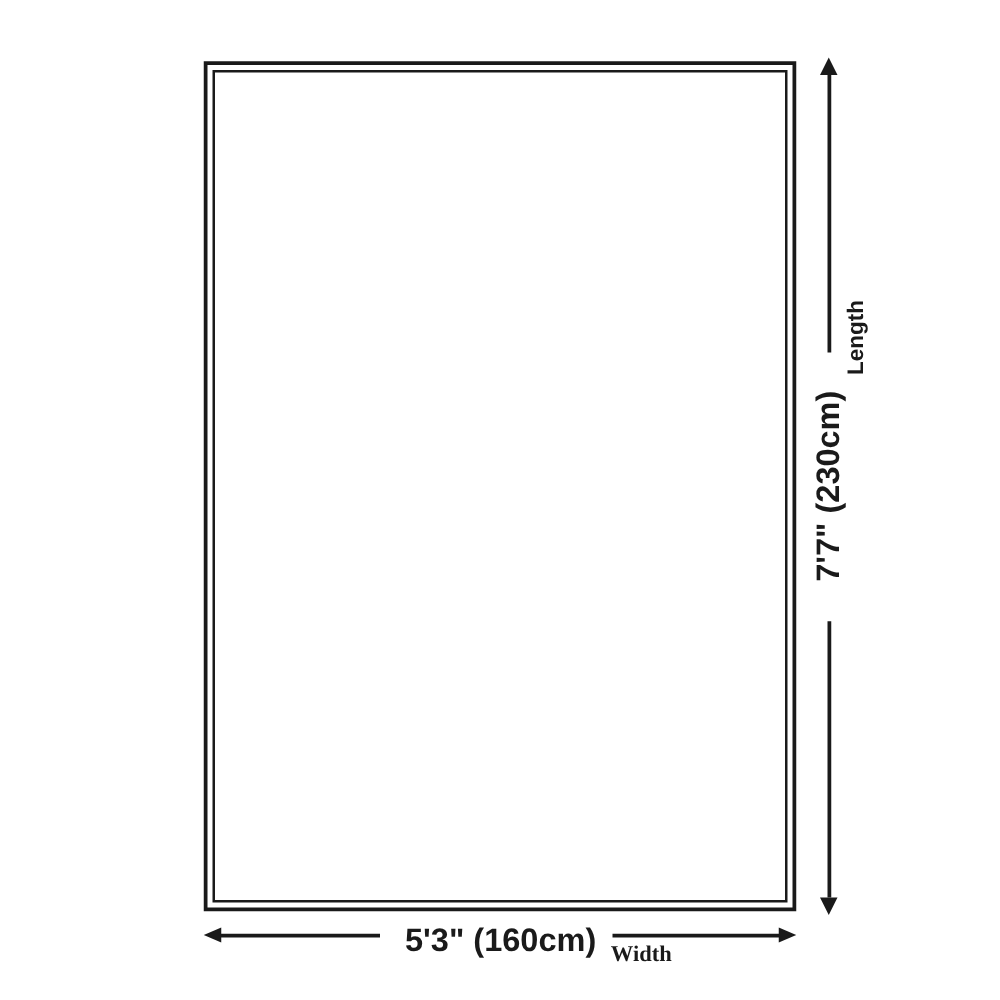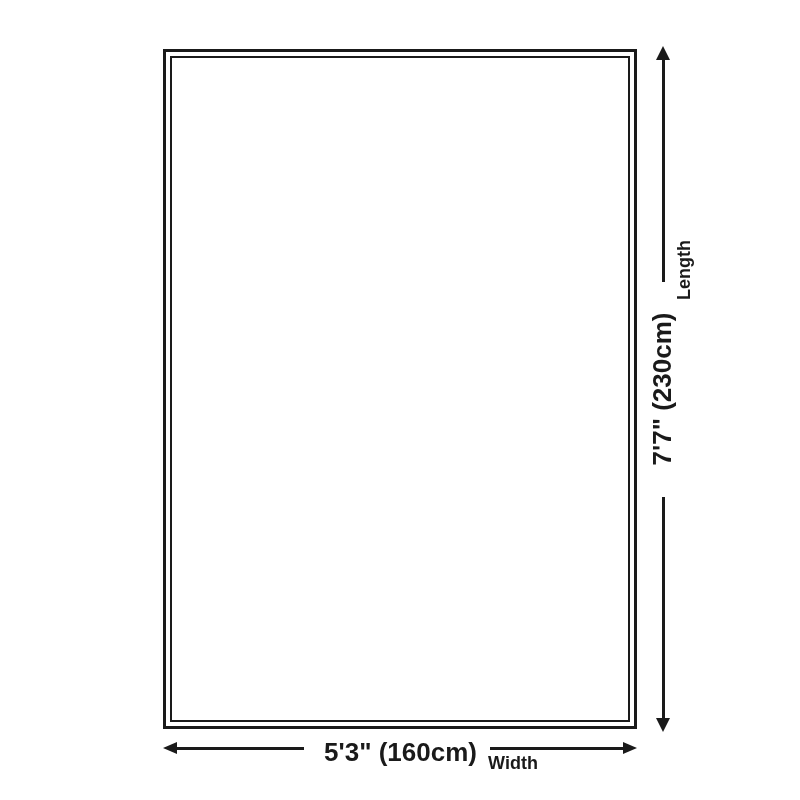--- a/index.html
+++ b/index.html
@@ -104,20 +104,21 @@
   .width-value {
     left: 250px; top: 732px;
     width: 301px; height: 40px;
     line-height: 40px;
   }
   
   .width-label {
     left: 453px; top: 752px;
     width: 120px; height: 22px;
     line-height: 22px;
+    font-family: Liberation Serif, serif;
   }
   
   .length-value {
     left: 462px; top: 369px;
     width: 400px; height: 40px;
     line-height: 40px;
     transform: rotate(-90deg);
   }
   
   .length-label {

